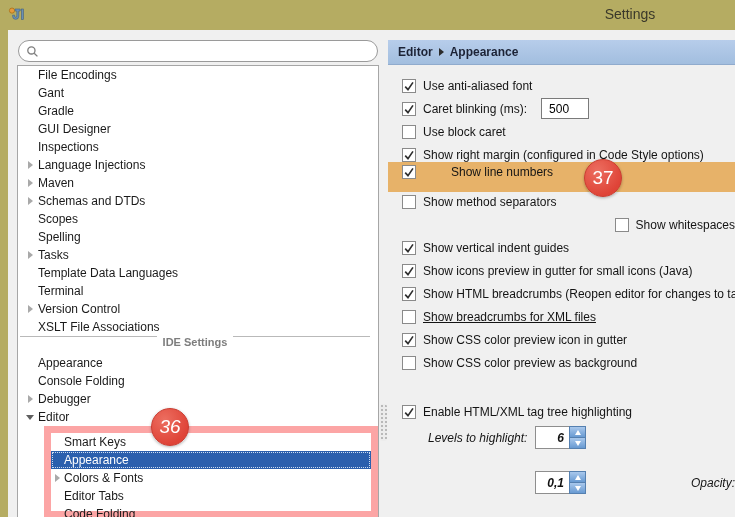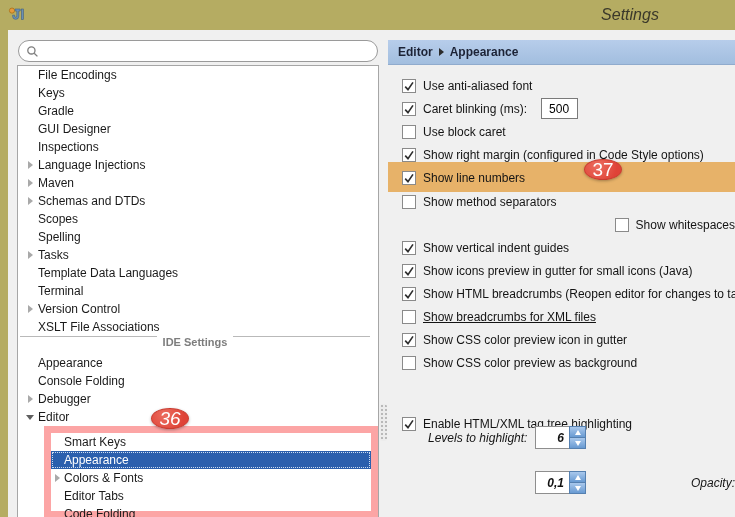--- a/index.html
+++ b/index.html
@@ -6,21 +6,21 @@
   #window{
     position:relative;width:735px;height:517px;overflow:hidden;
     background:#b5ac62;
     font-family:"Liberation Sans", sans-serif;
     -webkit-font-smoothing:antialiased;
   }
   
   .titlebar{position:absolute;left:0;top:0;width:735px;height:30px;display:flex;align-items:center;}
   .app-logo{position:absolute;left:8px;top:6px;width:18px;height:18px;}
   .win-title{position:absolute;left:630px;top:6px;transform:translateX(-50%);
-    font-size:16px;color:#3a382a;white-space:nowrap;font-style:italic;}
+    font-size:14px;color:#3a382a;white-space:nowrap;}
   
   .dialog{position:absolute;left:8px;top:30px;right:0;bottom:0;background:#f0f0f0;}
   
   .search-box{position:absolute;left:10px;top:10px;width:360px;height:22px;background:#fff;
     border:1px solid #9a9a9a;border-radius:12px;display:flex;align-items:center;box-sizing:border-box;}
   .search-box .mag{margin:0 4px 0 7px;flex:0 0 auto;}
   .search-box input{flex:1;border:none;outline:none;background:transparent;font:12px "Liberation Sans",sans-serif;height:16px;padding:0;}
   
   .tree-box{position:absolute;left:9px;top:35px;width:362px;height:460px;background:#fff;
     border:1px solid #a6a6a6;box-sizing:border-box;overflow:hidden;}
@@ -43,32 +43,32 @@
   .panel-header{position:absolute;left:0;top:0;right:0;height:25px;
     background:linear-gradient(#b7cdeb,#a2bedf);border-bottom:1px solid #90abcd;
     display:flex;align-items:center;padding-left:10px;box-sizing:border-box;
     font-size:12px;font-weight:bold;color:#1c2336;}
   .panel-header .bc-arr{width:0;height:0;border-top:4px solid transparent;border-bottom:4px solid transparent;border-left:5px solid #2b2b2b;margin:0 6px;}
   .hl-band{position:absolute;left:0;top:122px;right:0;height:30px;background:#e7b269;}
   .prow{position:absolute;left:0;right:0;height:23px;display:flex;align-items:center;font-size:12px;color:#141414;white-space:nowrap;}
   .prow .cb{flex:0 0 auto;width:14px;height:14px;background:#fff;border:1px solid #8a8a8a;box-sizing:border-box;
     margin:0 7px 0 14px;display:flex;align-items:center;justify-content:center;}
   .prow.indent{padding-left:40px;font-style:italic;}
-  .text-field{width:37px;height:21px;margin-left:14px;border:1px solid #7a7a7a;background:#fff;
+  .text-field{width:48px;height:21px;margin-left:14px;border:1px solid #7a7a7a;background:#fff;
     font:12px "Liberation Sans",sans-serif;padding:0 0 0 7px;box-sizing:border-box;outline:none;}
   .spin-field{position:absolute;left:147px;top:0;height:23px;display:flex;}
   .spin-val{width:34px;height:23px;box-sizing:border-box;border:1px solid #8e8e8e;border-right:none;background:#fff;
     display:flex;align-items:center;justify-content:flex-end;padding-right:5px;font-size:12px;font-weight:bold;color:#111;}
   .spin-btns{width:17px;height:23px;box-sizing:border-box;border:1px solid #5580b0;display:flex;flex-direction:column;}
   .spin-btn{flex:1;background:linear-gradient(#a9c8ec,#689ad2);display:flex;align-items:center;justify-content:center;cursor:default;}
   .spin-btn.up{border-bottom:1px solid #5580b0;}
   .arr-up{width:0;height:0;border-left:3.5px solid transparent;border-right:3.5px solid transparent;border-bottom:5px solid #fff;}
   .arr-dn{width:0;height:0;border-left:3.5px solid transparent;border-right:3.5px solid transparent;border-top:5px solid #fff;}
   
-  .badge{position:absolute;width:38px;height:21px;border-radius:50%;z-index:20;
+  .badge{position:absolute;width:38px;height:38px;border-radius:50%;z-index:20;
     background:radial-gradient(circle at 35% 30%, #ec6e60, #df4337 72%);
     border:1px solid #c93c31;box-sizing:border-box;box-shadow:0 1px 3px rgba(0,0,0,.3);
     display:flex;align-items:center;justify-content:center;color:#fff;font-size:19px;}
 </style>
 </head>
 <body>
 
 <div id="window">
 
   <div class="titlebar">
@@ -91,21 +91,21 @@
     </div>
 
     <div class="tree-box">
       <div id="tree">
           <div class="trow">
             <span class="arr"></span>
             <span>File Encodings</span>
           </div>
           <div class="trow">
             <span class="arr"></span>
-            <span>Keys</span>
+            <span>Gant</span>
           </div>
           <div class="trow">
             <span class="arr"></span>
             <span>Gradle</span>
           </div>
           <div class="trow">
             <span class="arr"></span>
             <span>GUI Designer</span>
           </div>
           <div class="trow">
@@ -246,21 +246,21 @@
             <span>Use block caret</span>
           </div>
           <div class="prow" style="top: 103px;">
             <span class="cb">
               <svg width="12" height="12" viewBox="0 0 13 13">
                 <polyline points="2.4,7.2 5.4,10.4 10.8,2.6" fill="none" stroke="#2e2e2e" stroke-width="1.8"></polyline>
               </svg>
             </span>
             <span>Show right margin (configured in Code Style options)</span>
           </div>
-          <div class="prow" style="top: 126px;">
+          <div class="prow" style="top: 120px; gap: 28px;">
             <span class="cb">
               <svg width="12" height="12" viewBox="0 0 13 13">
                 <polyline points="2.4,7.2 5.4,10.4 10.8,2.6" fill="none" stroke="#2e2e2e" stroke-width="1.8"></polyline>
               </svg>
             </span>
             <span>Show line numbers</span>
           </div>
           <div class="prow" style="top: 150px;">
             <span class="cb"></span>
             <span>Show method separators</span>
@@ -302,21 +302,21 @@
               <svg width="12" height="12" viewBox="0 0 13 13">
                 <polyline points="2.4,7.2 5.4,10.4 10.8,2.6" fill="none" stroke="#2e2e2e" stroke-width="1.8"></polyline>
               </svg>
             </span>
             <span>Show CSS color preview icon in gutter</span>
           </div>
           <div class="prow" style="top: 311px;">
             <span class="cb"></span>
             <span>Show CSS color preview as background</span>
           </div>
-          <div class="prow" style="top: 360px; margin-top: 12px;">
+          <div class="prow" style="top: 360px;">
             <span class="cb">
               <svg width="12" height="12" viewBox="0 0 13 13">
                 <polyline points="2.4,7.2 5.4,10.4 10.8,2.6" fill="none" stroke="#2e2e2e" stroke-width="1.8"></polyline>
               </svg>
             </span>
             <span>Enable HTML/XML tag tree highlighting</span>
           </div>
           <div class="prow indent" style="top: 386px;">
             <span>Levels to highlight:</span>
             <span class="spin-field">

